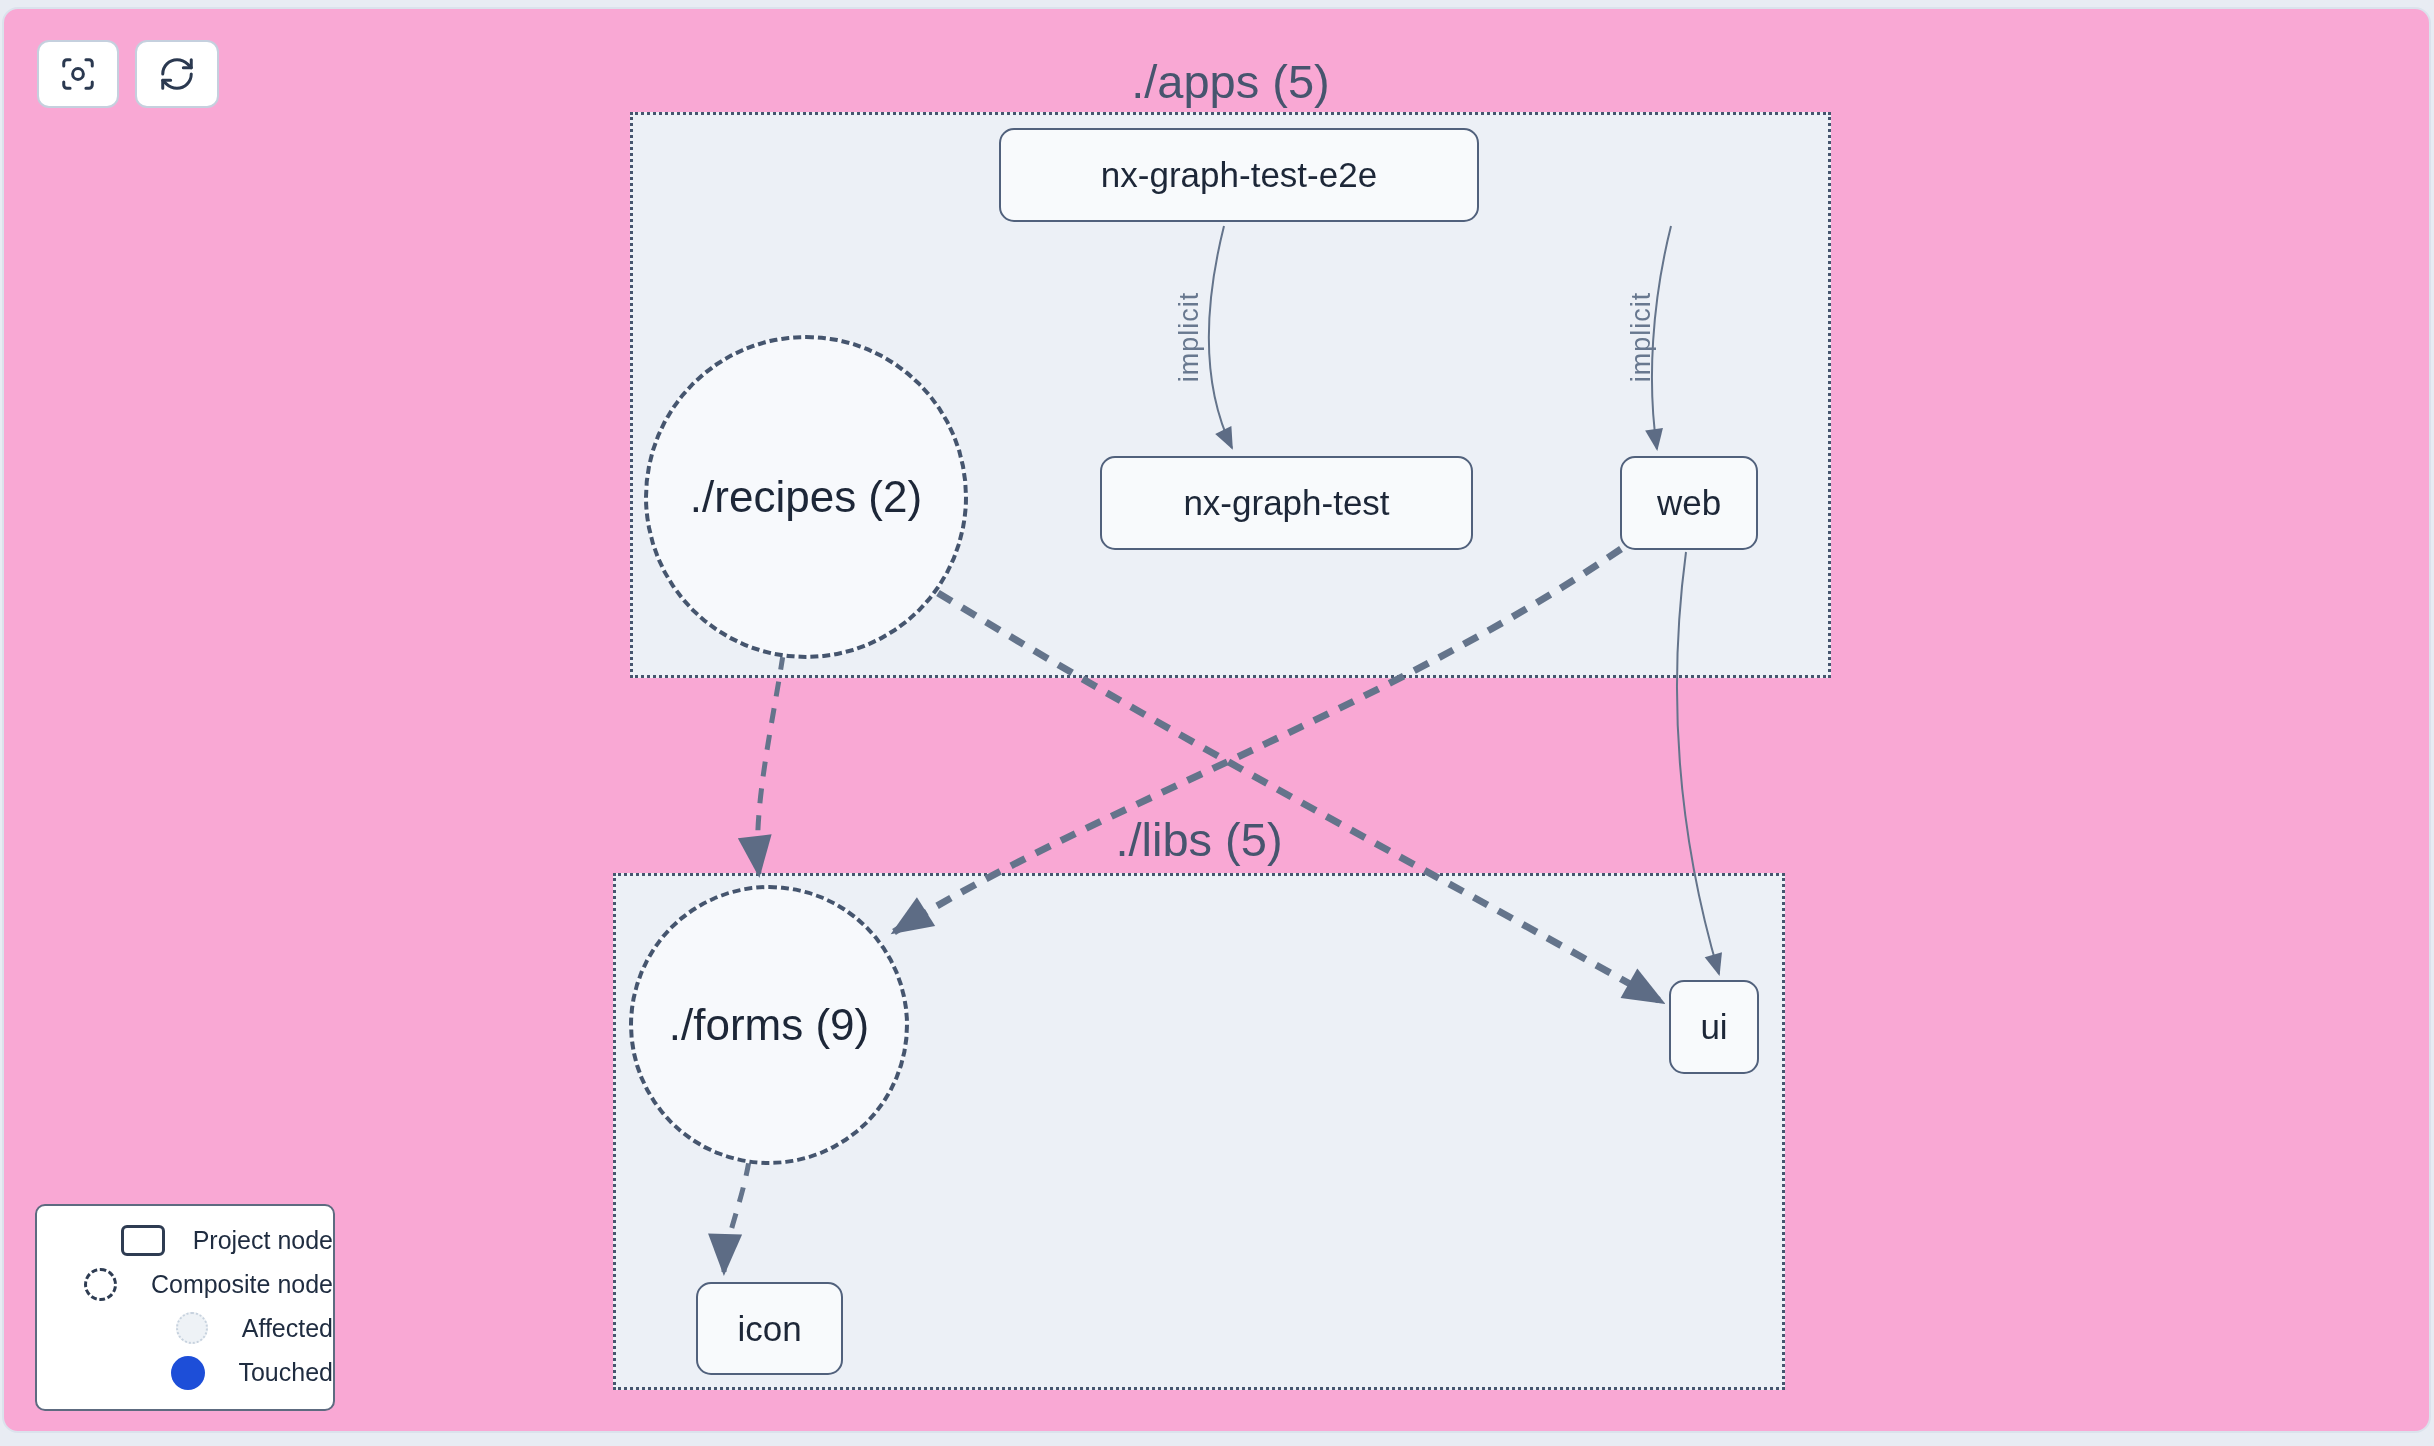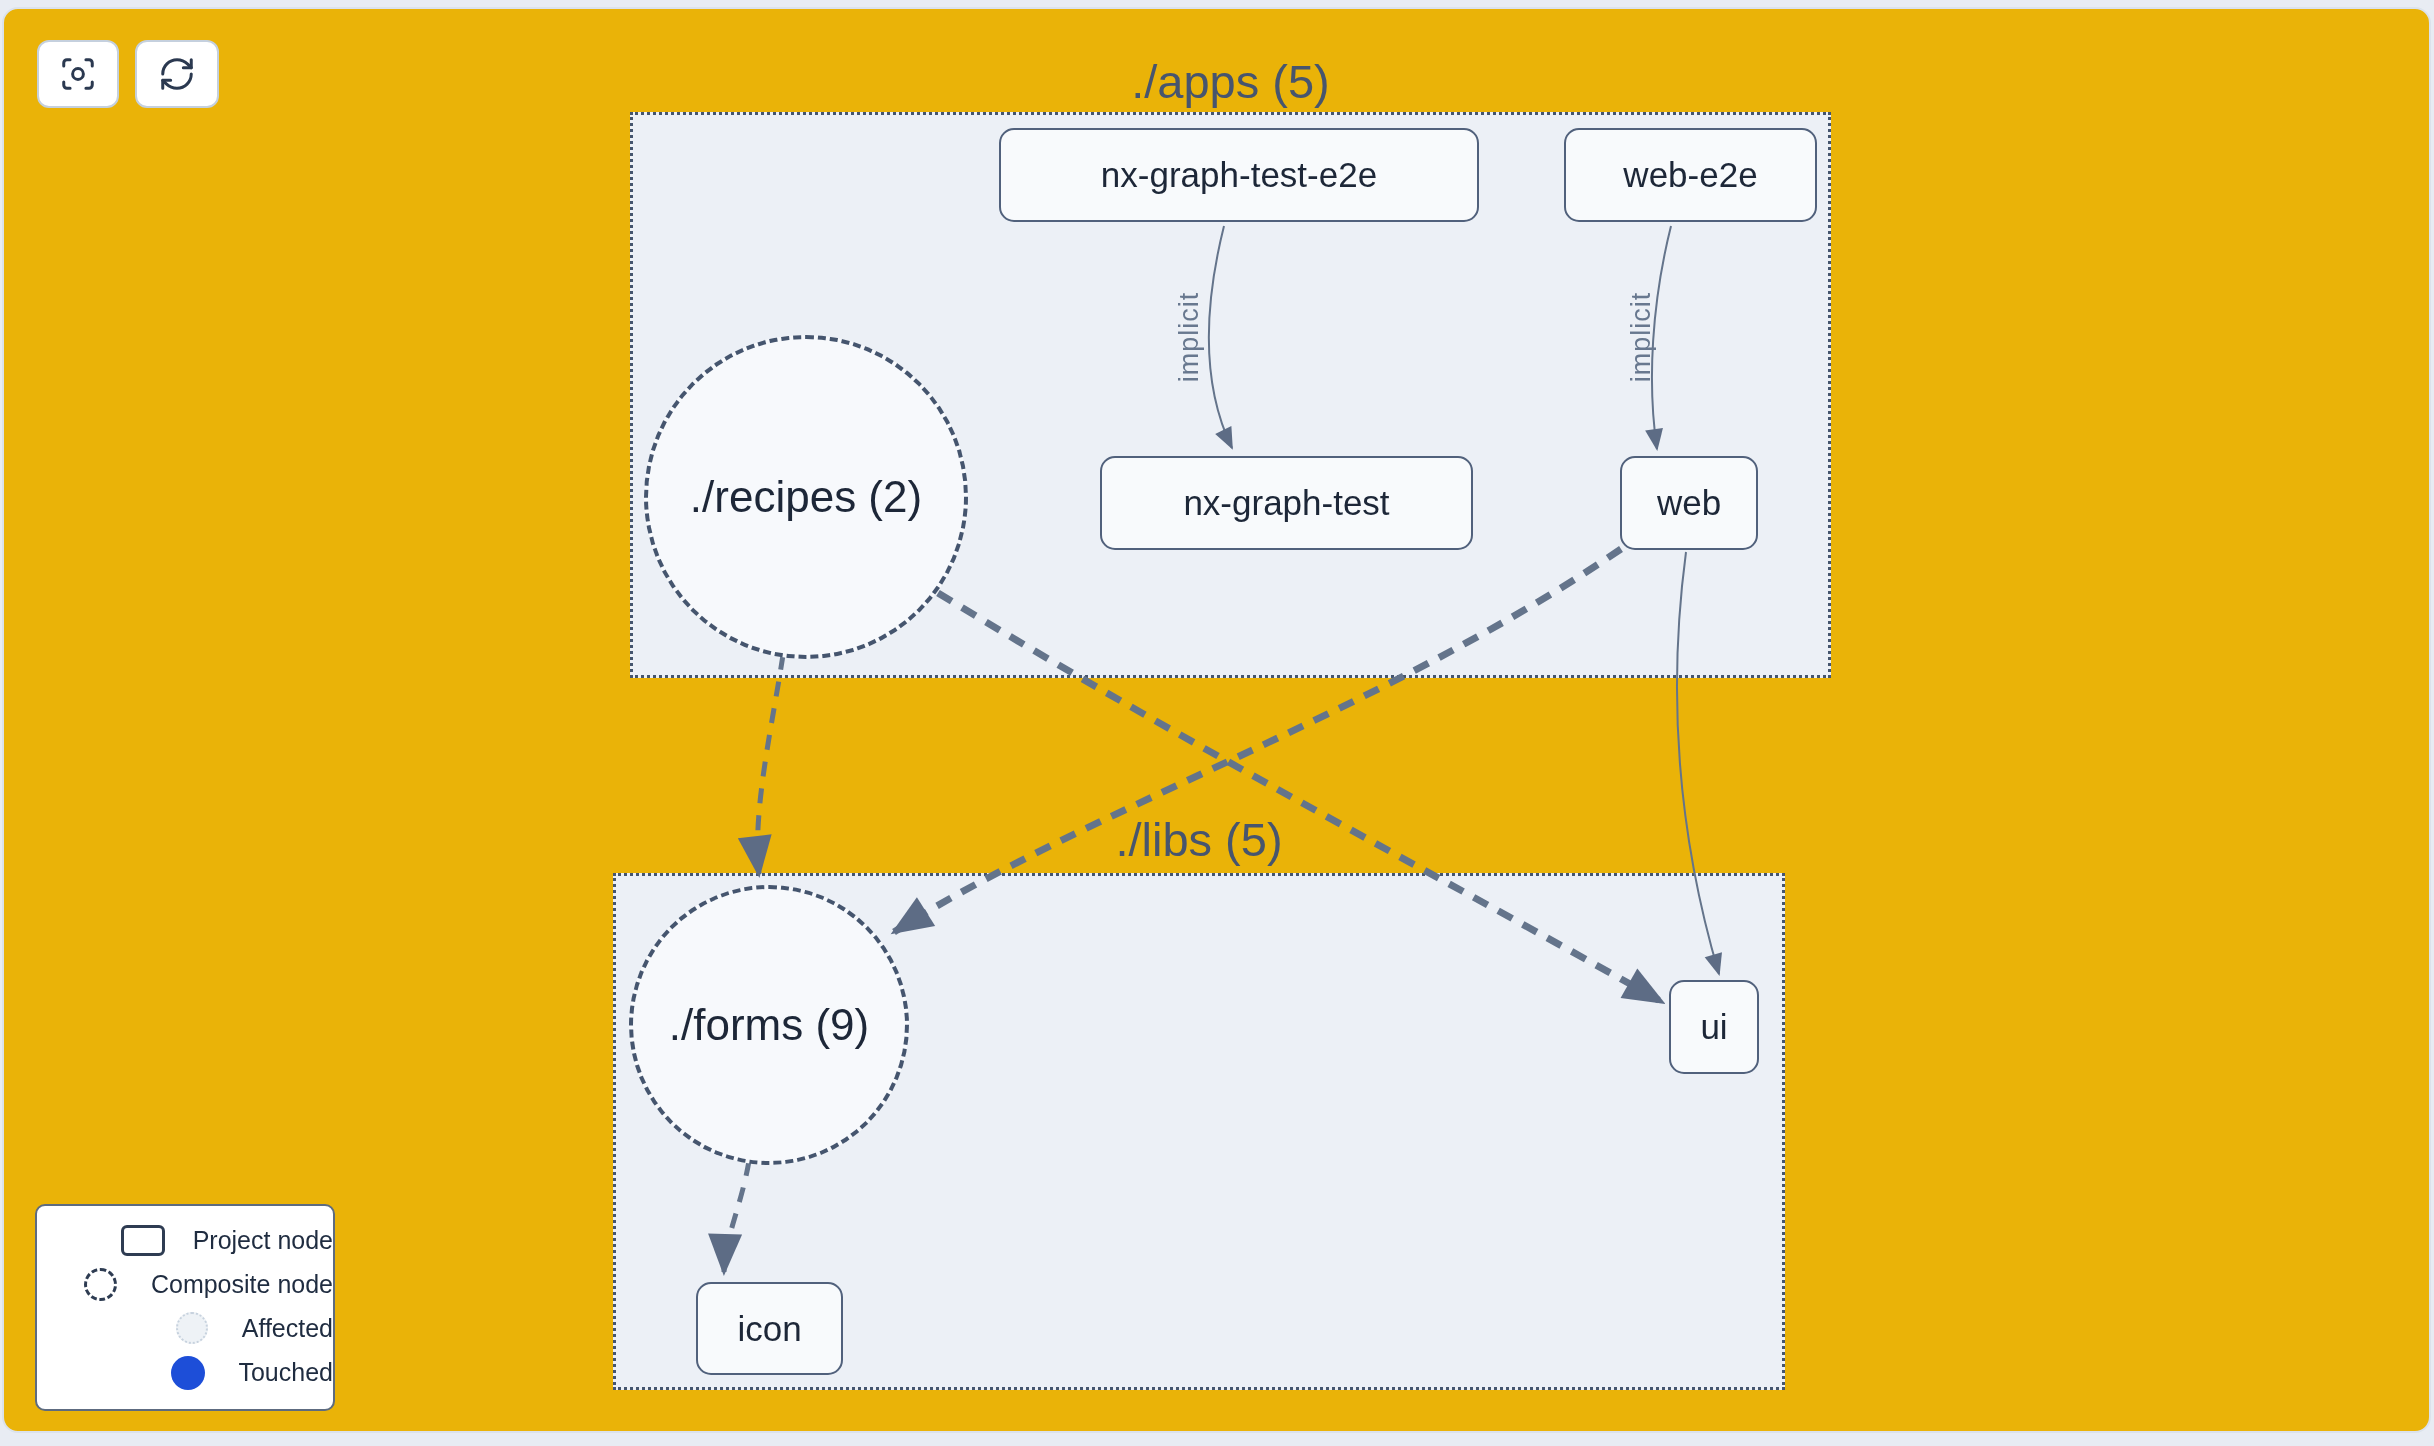--- a/index.html
+++ b/index.html
@@ -3,21 +3,21 @@
 <meta charset="utf-8">
 <style>
   html,body{margin:0;padding:0;}
   body{
     width:2434px;height:1446px;position:relative;overflow:hidden;
     background:#e8ecf3;
     font-family:"Liberation Sans", sans-serif;
   }
   .canvas{
     position:absolute;left:2px;top:7px;right:3px;bottom:13px;
-    background:#eab308;border:2px solid #dbe2ec;border-radius:16px;
+    background:#f9a8d4;border:2px solid #dbe2ec;border-radius:16px;
     overflow:hidden;
   }
   .stage{position:absolute;left:-2px;top:-7px;width:2434px;height:1446px;}
 
   
   .group{position:absolute;background:#ecf0f6;border:3px dotted #45556e;z-index:1;box-sizing:border-box;}
   #group-apps{left:628px;top:110px;width:1201px;height:566px;}
   #group-libs{left:611px;top:871px;width:1172px;height:517px;}
   .group-label{
     position:absolute;z-index:1;text-align:center;
@@ -121,23 +121,20 @@
     <div class="cnode" id="composite-recipes">
       <span>./recipes (2)</span>
     </div>
     <div class="cnode" id="composite-forms">
       <span>./forms (9)</span>
     </div>
 
     <div class="pnode" id="node-nx-graph-test-e2e">
       <span>nx-graph-test-e2e</span>
     </div>
-    <div class="pnode" id="node-web-e2e">
-      <span>web-e2e</span>
-    </div>
     <div class="pnode" id="node-nx-graph-test">
       <span>nx-graph-test</span>
     </div>
     <div class="pnode" id="node-web">
       <span>web</span>
     </div>
     <div class="pnode" id="node-ui">
       <span>ui</span>
     </div>
     <div class="pnode" id="node-icon">

